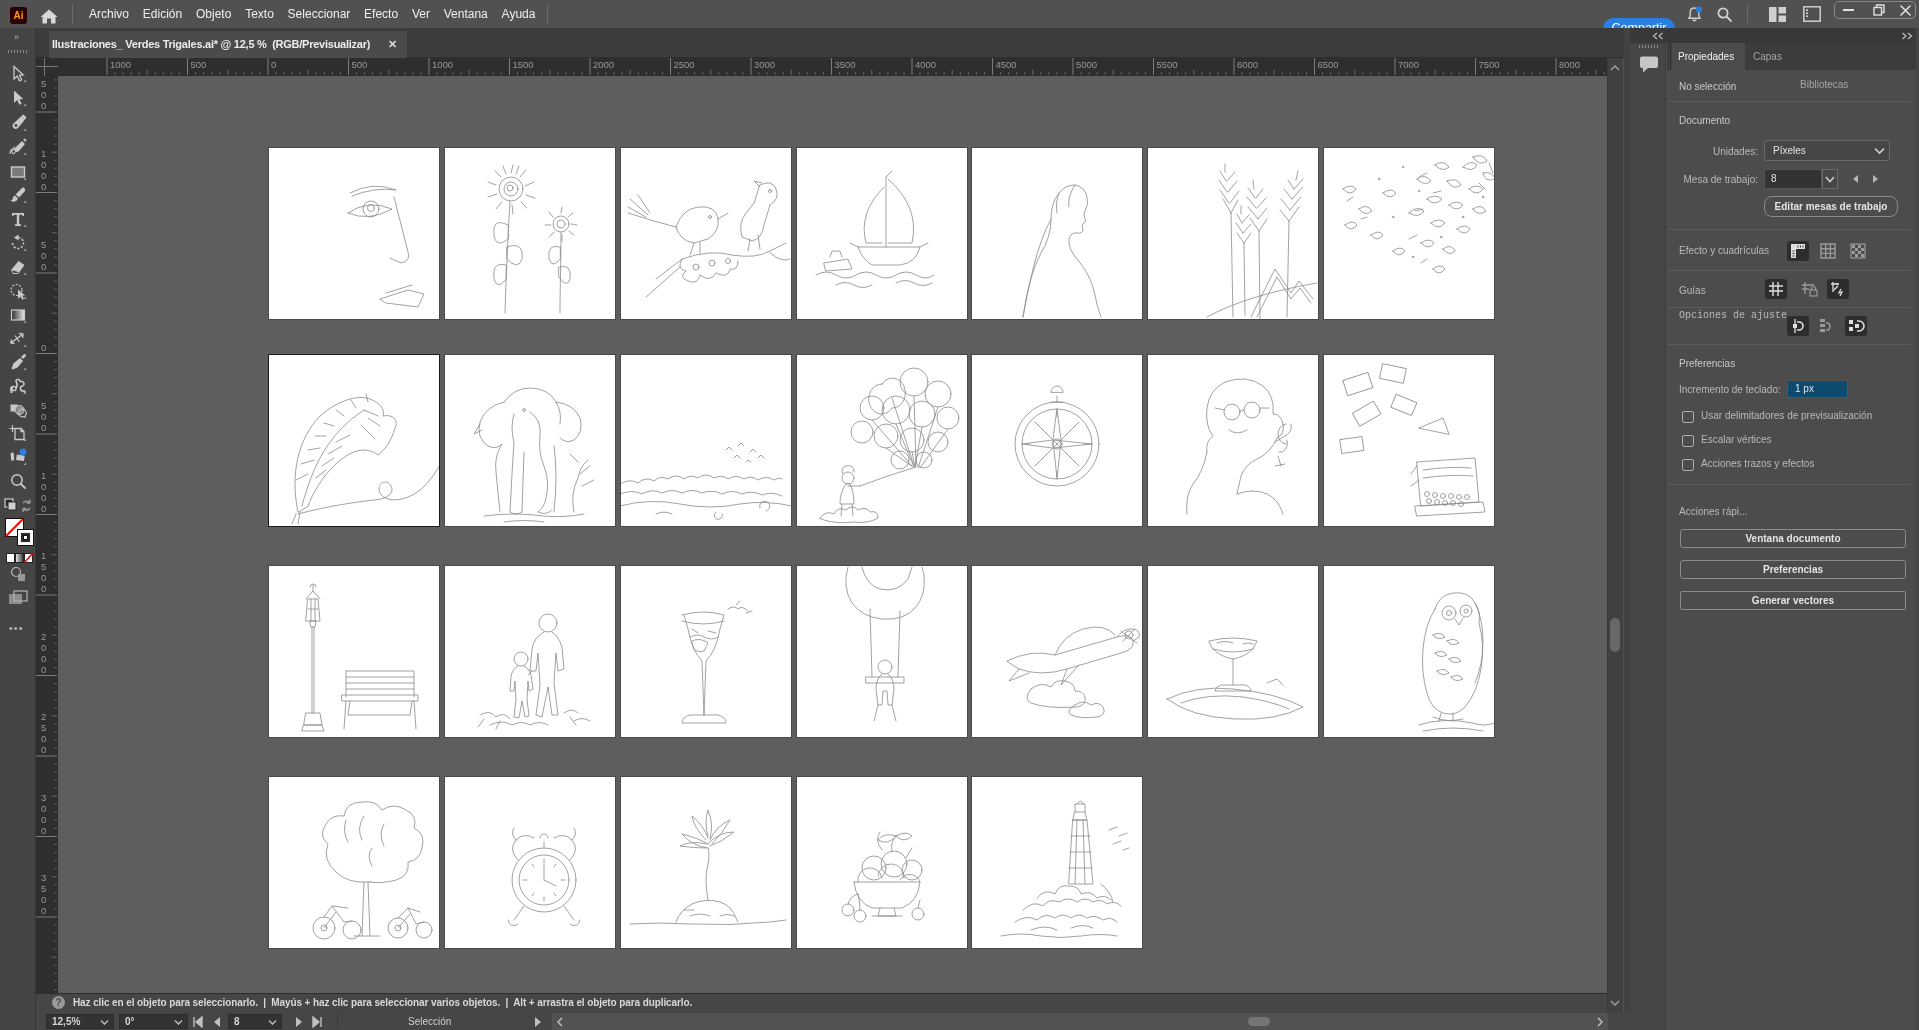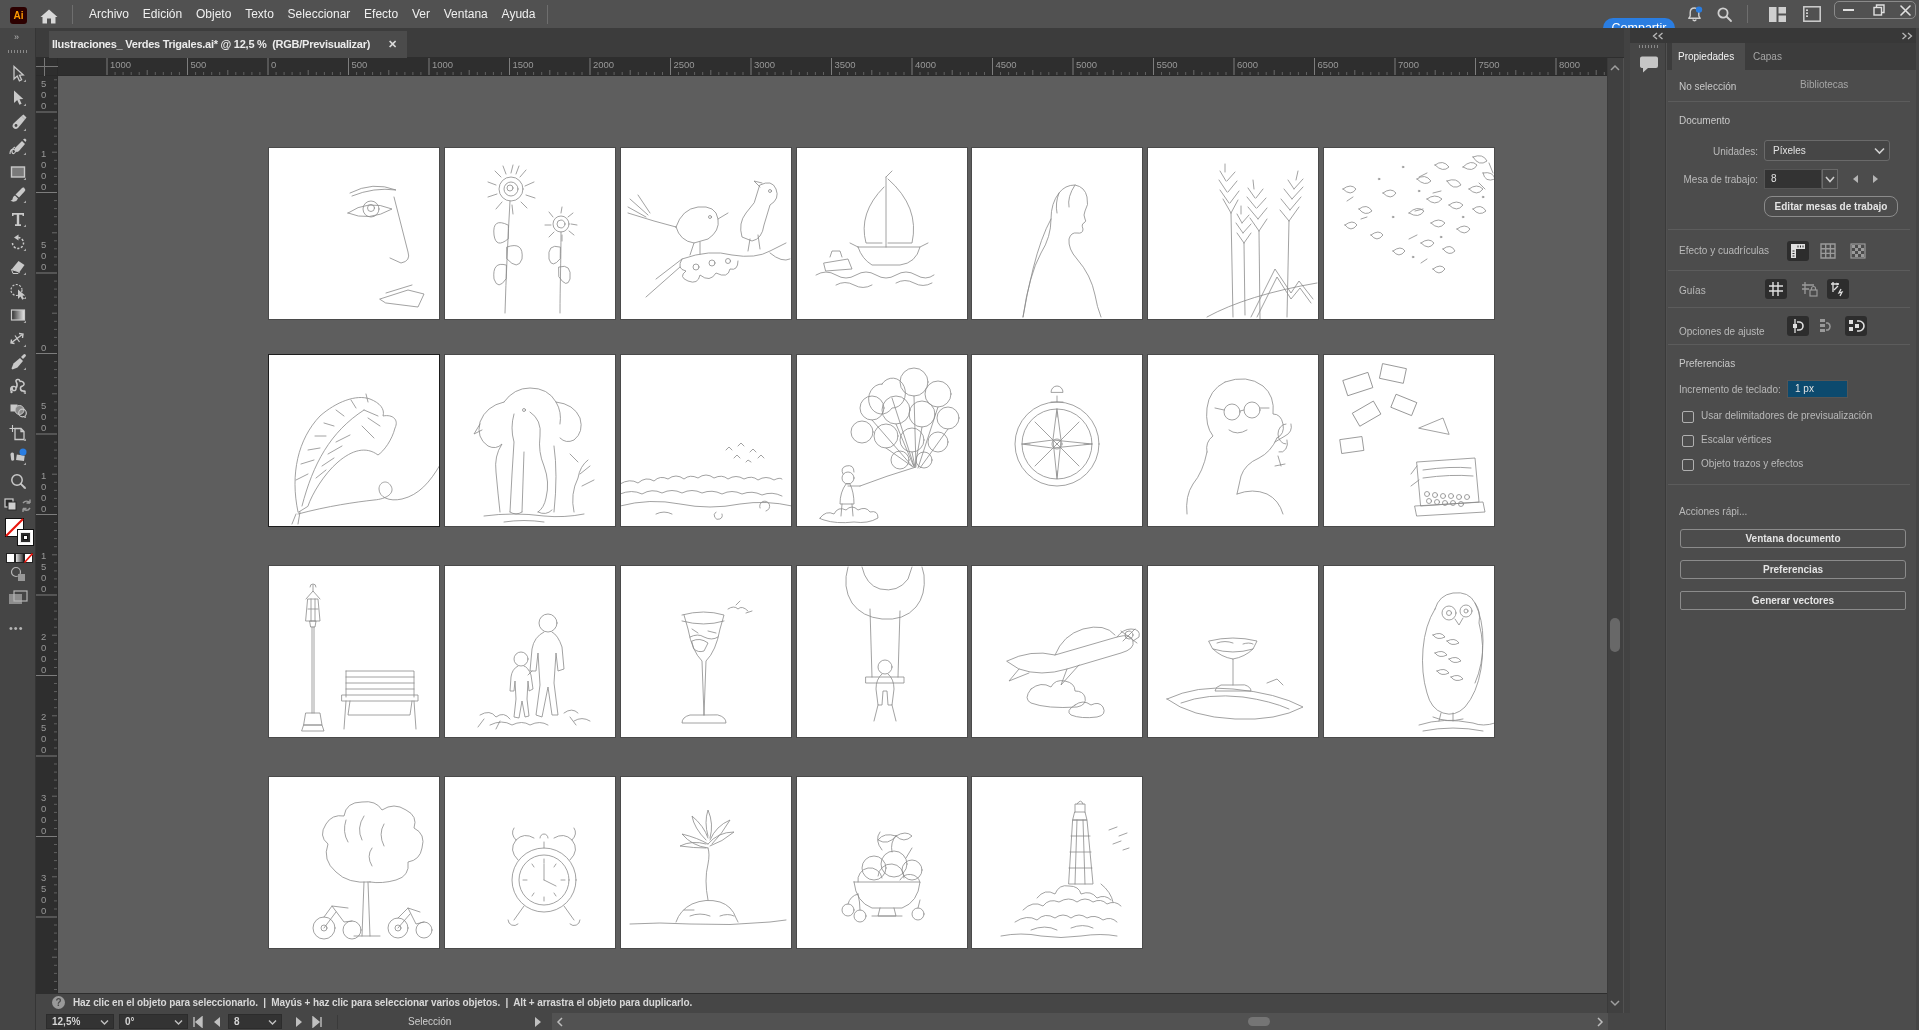--- a/index.html
+++ b/index.html
@@ -1101,21 +1101,21 @@
     <rect x="10" y="10" width="7" height="6" fill="none" stroke="#9a9a9a" stroke-width="1.2"></rect>
     <path d="M11.5 10 V8.5 a2 2 0 0 1 4 0 V10" fill="none" stroke="#9a9a9a" stroke-width="1.2"></path>
   </svg>
 <div class="abs" style="left:1827px;top:279px;width:22px;height:20px;background:#2d2d2d;border-radius:3px;"></div>
 <svg class="abs" style="left:1829px;top:280px;" width="18" height="18" viewBox="0 0 18 18">
     <path d="M2 4 L10 4 M4 2 L4 12" fill="none" stroke="#e0e0e0" stroke-width="1.3"></path>
     <path d="M9 6 L5 10 M12 9 l-2 4 l3 -1 l-2 4" fill="none" stroke="#e0e0e0" stroke-width="1.3"></path>
     <path d="M10 4 l-2.5 -1.5 l0 3 Z" fill="#e0e0e0"></path>
   </svg>
 <div class="abs" style="left:1668px;top:307px;width:242px;height:1px;background:#5c5c5c;"></div>
-<div class="abs" style="left:1679px;top:326px;color:#b9b9b9;font-size:10px;">Opciones de ajuste</div>
+<div class="abs" style="left:1679px;top:310px;color:#b9b9b9;font-size:10px;font-family:Liberation Mono, monospace;">Opciones de ajuste</div>
 <div class="abs" style="left:1787px;top:316px;width:22px;height:20px;background:#2d2d2d;border-radius:3px;"></div>
 <svg class="abs" style="left:1789px;top:317px;" width="18" height="18" viewBox="0 0 18 18">
     <path d="M6 2 V16 M6 5 l0 0" stroke="#e0e0e0" stroke-width="1.3" fill="none"></path>
     <rect x="4" y="7" width="4" height="4" fill="#e0e0e0"></rect>
     <path d="M10 5 a4 4 0 0 1 0 8 L8 13 M10 5 L8 5" stroke="#e0e0e0" stroke-width="1.6" fill="none"></path>
   </svg>
 <div class="abs" style="left:1815px;top:316px;width:22px;height:20px;"></div>
 <svg class="abs" style="left:1817px;top:317px;" width="18" height="18" viewBox="0 0 18 18">
     <rect x="3" y="2" width="5" height="3" fill="#9a9a9a"></rect>
     <rect x="3" y="7" width="5" height="3" fill="#9a9a9a"></rect>
@@ -1131,18 +1131,18 @@
   </svg>
 <div class="abs" style="left:1668px;top:344px;width:242px;height:1px;background:#5c5c5c;"></div>
 <div class="abs" style="left:1679px;top:358px;color:#c9c9c9;font-size:10px;">Preferencias</div>
 <div class="abs" style="left:1679px;top:384px;color:#b9b9b9;font-size:10px;">Incremento de teclado:</div>
 <div class="abs" style="left:1787px;top:380px;width:61px;height:18px;background:#0c4a6e;border:1px solid #555;color:#e2e2e2;font-size:10px;line-height:16px;padding-left:7px;">1 px</div>
 <div class="abs" style="left:1682px;top:411px;width:12px;height:12px;border:1.5px solid #b0b0b0;border-radius:2px;"></div>
 <div class="abs" style="left:1701px;top:410px;color:#b9b9b9;font-size:10px;">Usar delimitadores de previsualización</div>
 <div class="abs" style="left:1682px;top:435px;width:12px;height:12px;border:1.5px solid #b0b0b0;border-radius:2px;"></div>
 <div class="abs" style="left:1701px;top:434px;color:#b9b9b9;font-size:10px;">Escalar vértices</div>
 <div class="abs" style="left:1682px;top:459px;width:12px;height:12px;border:1.5px solid #b0b0b0;border-radius:2px;"></div>
-<div class="abs" style="left:1701px;top:458px;color:#b9b9b9;font-size:10px;">Objeto trazos y efectos</div>
+<div class="abs" style="left:1701px;top:458px;color:#b9b9b9;font-size:10px;">Acciones trazos y efectos</div>
 <div class="abs" style="left:1668px;top:484px;width:242px;height:1px;background:#5c5c5c;"></div>
 <div class="abs" style="left:1679px;top:506px;color:#b9b9b9;font-size:10px;">Acciones rápi...</div>
 <div class="abs" style="left:1680px;top:529px;width:226px;height:19px;border:1px solid #8b8b8b;border-radius:3px;color:#e4e4e4;font-size:10px;font-weight:bold;text-align:center;line-height:17px;">Ventana documento</div>
 <div class="abs" style="left:1680px;top:560px;width:226px;height:19px;border:1px solid #8b8b8b;border-radius:3px;color:#e4e4e4;font-size:10px;font-weight:bold;text-align:center;line-height:17px;">Preferencias</div>
 <div class="abs" style="left:1680px;top:591px;width:226px;height:19px;border:1px solid #8b8b8b;border-radius:2px;color:#e4e4e4;font-size:10px;font-weight:bold;text-align:center;line-height:17px;">Generar vectores</div>
 <div class="abs" style="left:1916px;top:28px;width:3px;height:1002px;background:#454545;"></div>
 </body></html>

